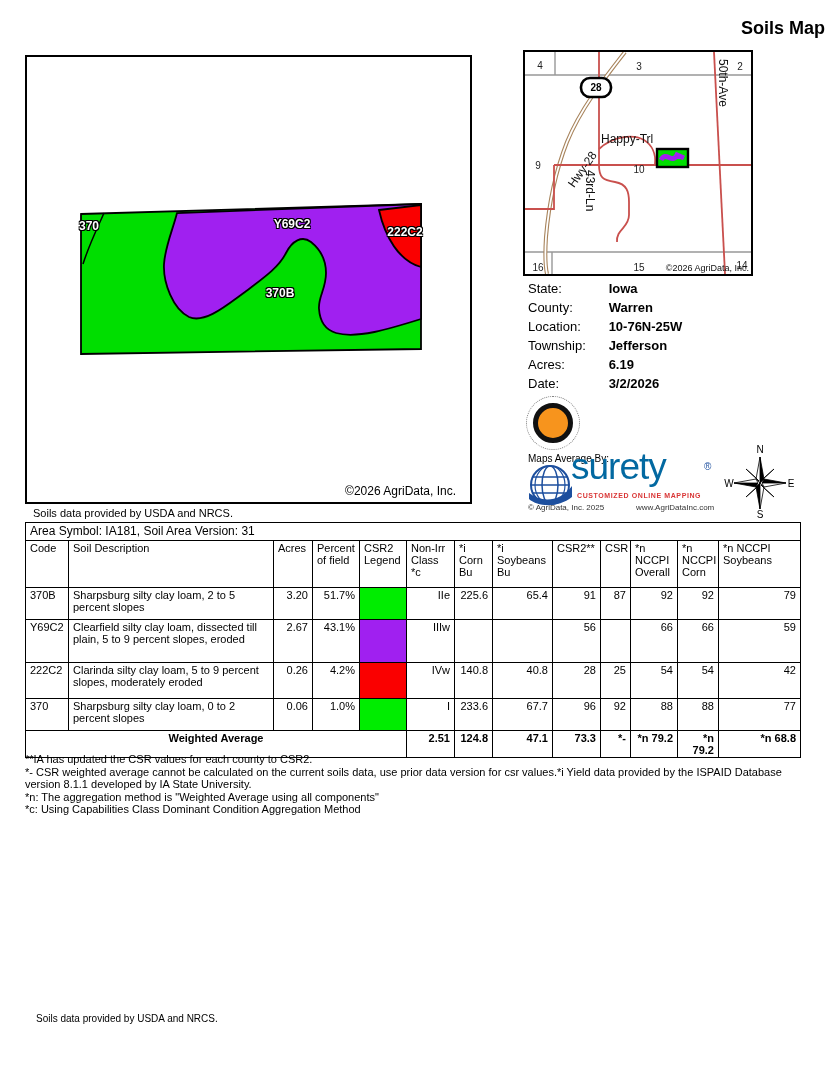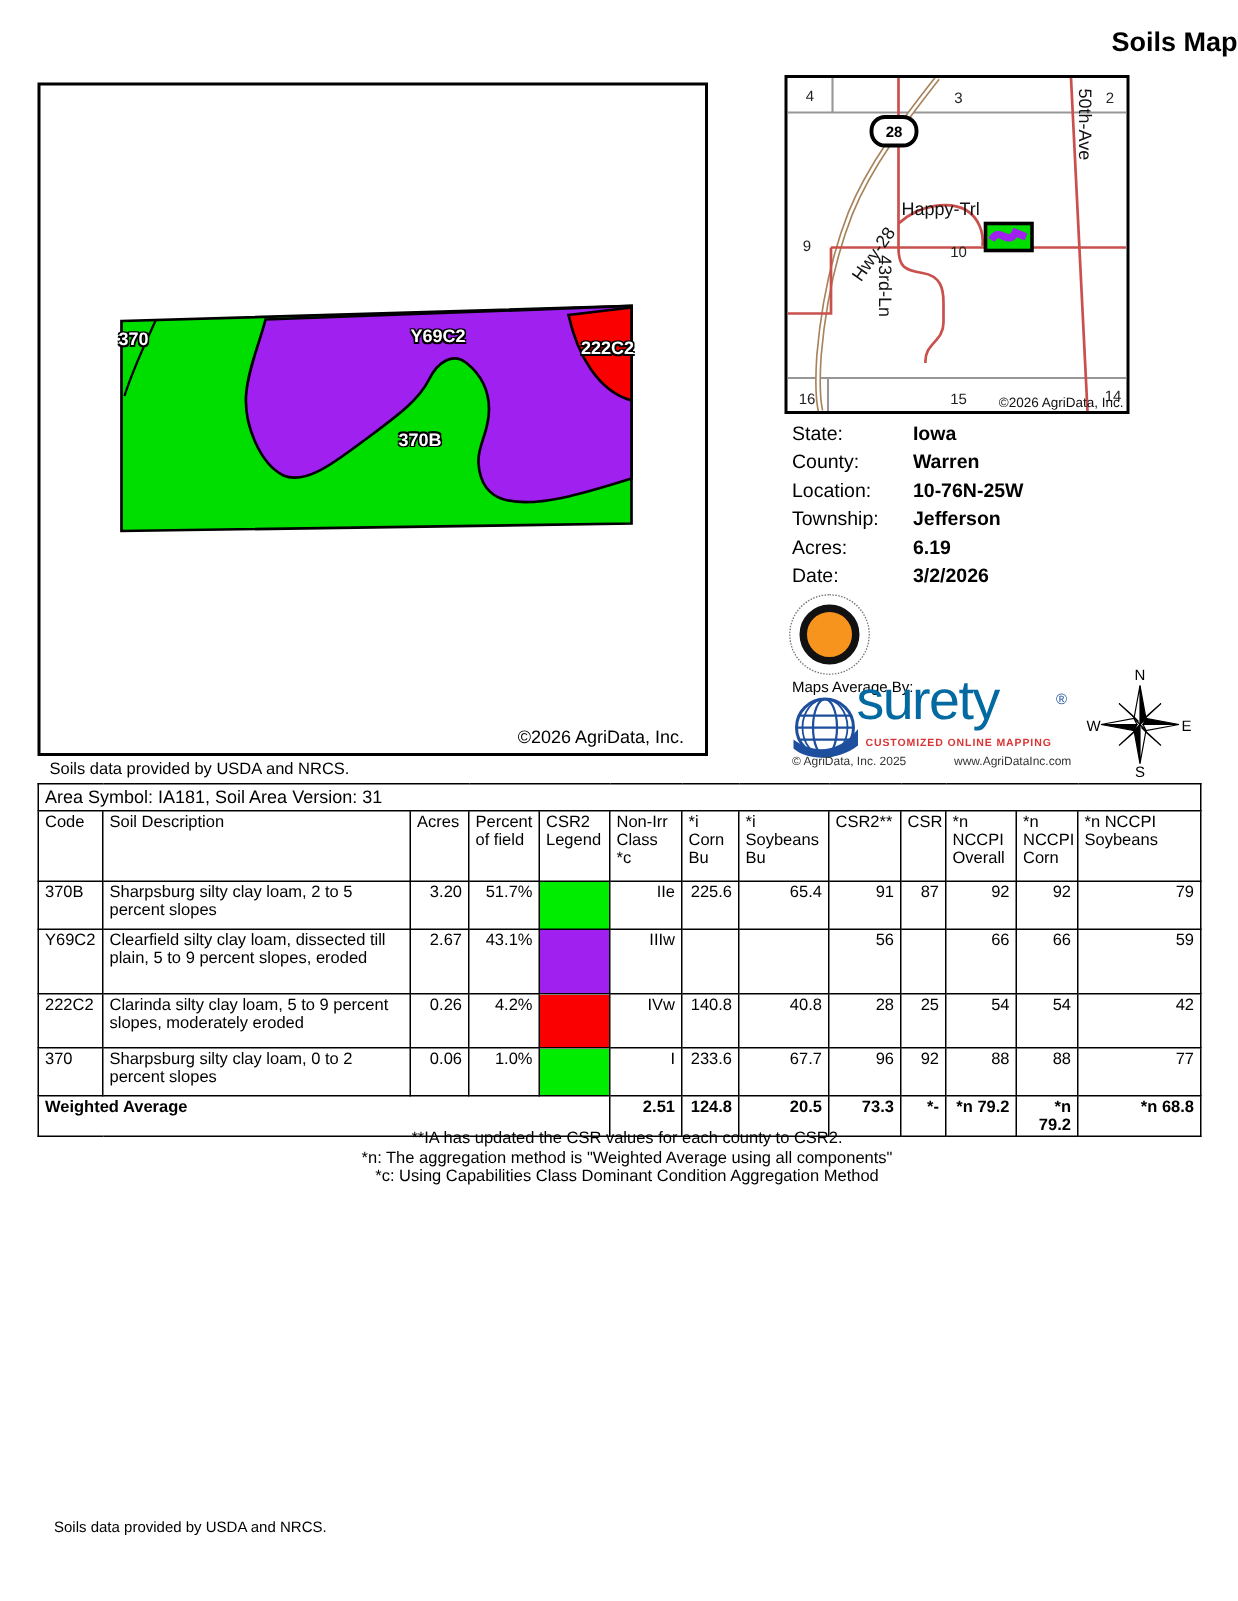--- a/index.html
+++ b/index.html
@@ -52,24 +52,24 @@
 
   
   table.soil{position:absolute;left:25px;top:522px;border-collapse:collapse;
              table-layout:fixed;width:707px;font-size:11px;}
   table.soil td{border:1px solid #000;padding:1px 4px;vertical-align:top;overflow:hidden;}
   td.cap{font-size:12px;height:15px;vertical-align:middle;}
   tr.hdr td{height:44px;}
   td.num{text-align:right;}
   tr.r1 td{height:29px;} tr.r2 td{height:40px;} tr.r3 td{height:33px;} tr.r4 td{height:29px;}
   tr.wavg td{height:21px;font-weight:bold;}
-  td.walabel{text-align:left;}
-
-  
-  .footnotes{position:absolute;left:25px;top:753px;width:786px;font-size:11px;line-height:12.5px;text-align:center;}
+  td.walabel{text-align:center;}
+
+  
+  .footnotes{position:absolute;left:25px;top:753px;width:786px;font-size:11px;line-height:12.5px;}
   .footnotes p{margin:0;}
   .page-footer{position:absolute;left:36px;top:1013px;font-size:10px;}
 </style>
 </head>
 <body>
 
 <div class="page">
 
   <h1 class="title">Soils Map</h1>
 
@@ -310,31 +310,32 @@
       <td class="num">96</td>
       <td class="num">92</td>
       <td class="num">88</td>
       <td class="num">88</td>
       <td class="num">77</td>
     </tr>
     <tr class="wavg">
       <td class="walabel" colspan="5">Weighted Average</td>
       <td class="num">2.51</td>
       <td class="num">124.8</td>
-      <td class="num">20.5</td>
+      <td class="num">47.1</td>
       <td class="num">73.3</td>
       <td class="num">*-</td>
       <td class="num">*n 79.2</td>
       <td class="num">*n 79.2</td>
       <td class="num">*n 68.8</td>
     </tr>
   </tbody>
     </table>
 
   <div class="footnotes">
     <p>**IA has updated the CSR values for each county to CSR2.</p>
+    <p>*- CSR weighted average cannot be calculated on the current soils data, use prior data version for csr values.*i Yield data provided by the ISPAID Database version 8.1.1 developed by IA State University.</p>
     <p>*n: The aggregation method is "Weighted Average using all components"</p>
     <p>*c: Using Capabilities Class Dominant Condition Aggregation Method</p>
   </div>
 
   <div class="page-footer">Soils data provided by USDA and NRCS.</div>
 
 </div>
 
 </body></html>

